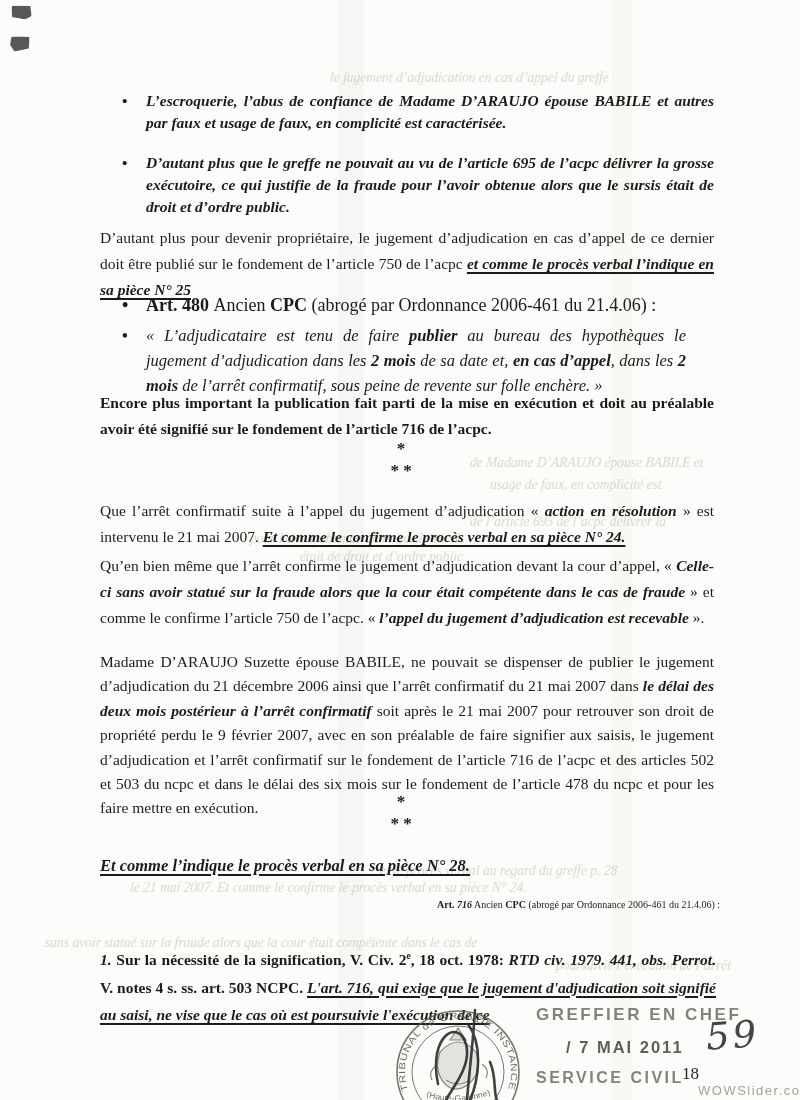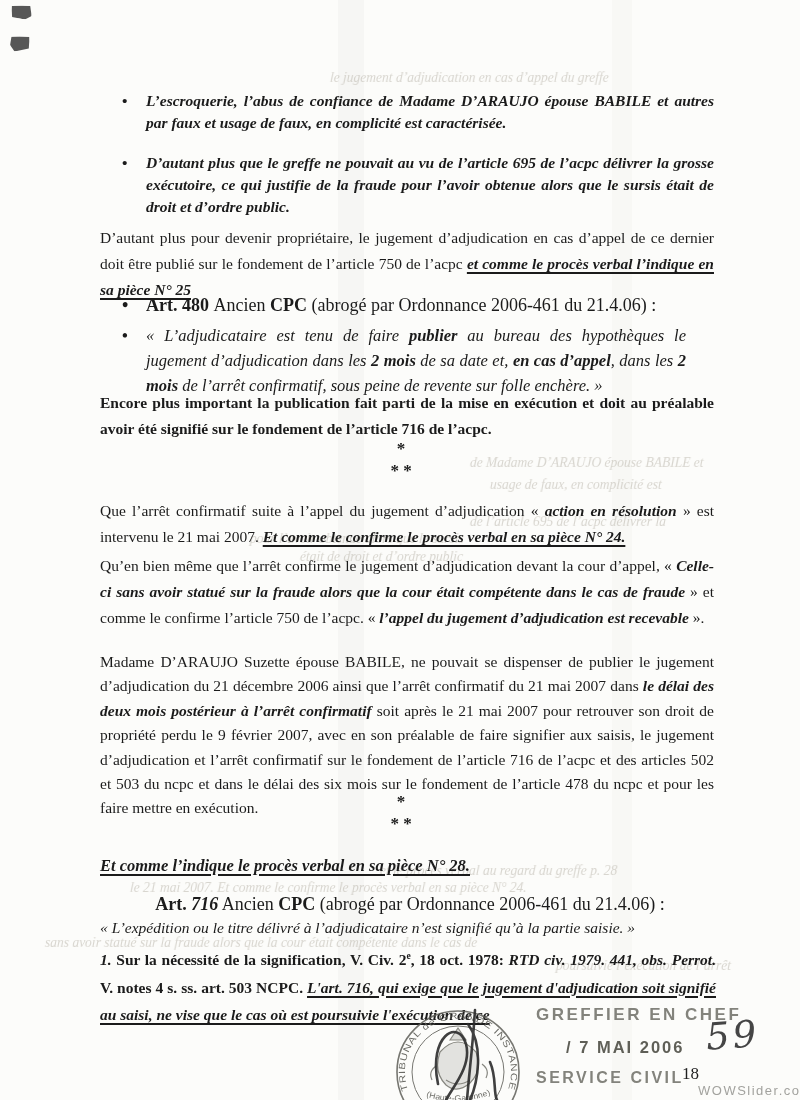--- a/index.html
+++ b/index.html
@@ -96,22 +96,21 @@
 
   <div class="blk" style="left:100px;top:650px;width:614px;line-height:24.4px;"><span>Madame D’ARAUJO Suzette épouse BABILE, ne pouvait se dispenser de publier le jugement d’adjudication du 21 décembre 2006 ainsi que l’arrêt confirmatif du 21 mai 2007 dans </span><span class="fb fi">le délai des deux mois postérieur à l’arrêt confirmatif</span><span> soit après le 21 mai 2007 pour retrouver son droit de propriété perdu le 9 février 2007, avec en son préalable de faire signifier aux saisis, le jugement d’adjudication et l’arrêt confirmatif sur le fondement de l’article 716 de l’acpc et des articles 502 et 503 du ncpc et dans le délai des six mois sur le fondement de l’article 478 du ncpc et pour les faire mettre en exécution.</span></div>
 
   <div class="sep" style="top:791px;">
     <div>*</div>
     <div>*  *</div>
   </div>
 
   <div class="blk" style="left:100px;top:853px;width:620px;text-align:left;font-size:16.5px;"><span class="fb fi fu">Et comme l’indique le procès verbal en sa pièce N° 28.</span></div>
 
-  <div class="blk" style="left:100px;top:893px;width:620px;text-align:center;line-height:23px;font-size:18px;"><span class="fb">Art. </span><span class="fb fi">716</span><span> Ancien </span><span class="fb">CPC</span><span> (abrogé par Ordonnance 2006-461 du 21.4.06) :</span></div>
-  <div class="blk" style="left:100px;top:916px;width:640px;text-align:left;line-height:23px;font-size:15.5px;"><span class="fi">« L’expédition ou le titre délivré à l’adjudicataire n’est signifié qu’à la partie saisie. »</span></div>
+  <div class="blk" style="left:100px;top:893px;width:620px;text-align:right;line-height:23px;font-size:10px;"><span class="fb">Art. </span><span class="fb fi">716</span><span> Ancien </span><span class="fb">CPC</span><span> (abrogé par Ordonnance 2006-461 du 21.4.06) :</span></div>
 
   <div class="blk" style="left:100px;top:946px;width:616px;line-height:27.5px;font-size:15.5px;"><span class="fb fi">1.</span><span class="fb"> Sur la nécessité de la signification, V.  Civ. 2</span><span class="fb fp">e</span><span class="fb">,  18 oct. 1978: </span><span class="fb fi">RTD civ. 1979. 441, obs. Perrot.</span><span class="fb">    V.   notes 4 s. ss. art. 503 NCPC.   </span><span class="fb fi fu">L'art. 716, qui exige que le jugement d'adjudication soit signifié au saisi, ne vise que le cas où est poursuivie l'exécution de ce</span></div>
 
   <div class="sealbox">
     <svg width="170" height="96" viewBox="0 0 170 96">
       <g stroke="#5f5f59" fill="none" opacity="0.85">
         <circle cx="80" cy="68" r="61" stroke-width="1.6"></circle>
         <circle cx="80" cy="68" r="46" stroke-width="1"></circle>
       </g>
       <defs>
@@ -135,20 +134,20 @@
       <g stroke="#2c2c2c" stroke-width="2.6" fill="none" stroke-linecap="round" opacity="0.9">
         <path d="M60,80 C 50,32 80,14 88,40 C 94,62 74,84 68,96"></path>
         <path d="M90,20 C 106,42 100,78 92,96"></path>
         <path d="M97,6 C 95,40 91,70 89,96"></path>
         <path d="M112,58 C 119,74 115,88 119,96"></path>
       </g>
     </svg>
   </div>
 
   <div class="stamp greffier">GREFFIER EN CHEF</div>
-  <div class="stamp datestamp">/ 7 MAI  2006</div>
+  <div class="stamp datestamp">/ 7 MAI  2011</div>
   <div class="stamp service">SERVICE CIVIL</div>
 
   <div class="handnum">59</div>
   <div class="pagenum">18</div>
   <div class="watermark">WOWSlider.com</div>
 
 </div>
 
 </body></html>

